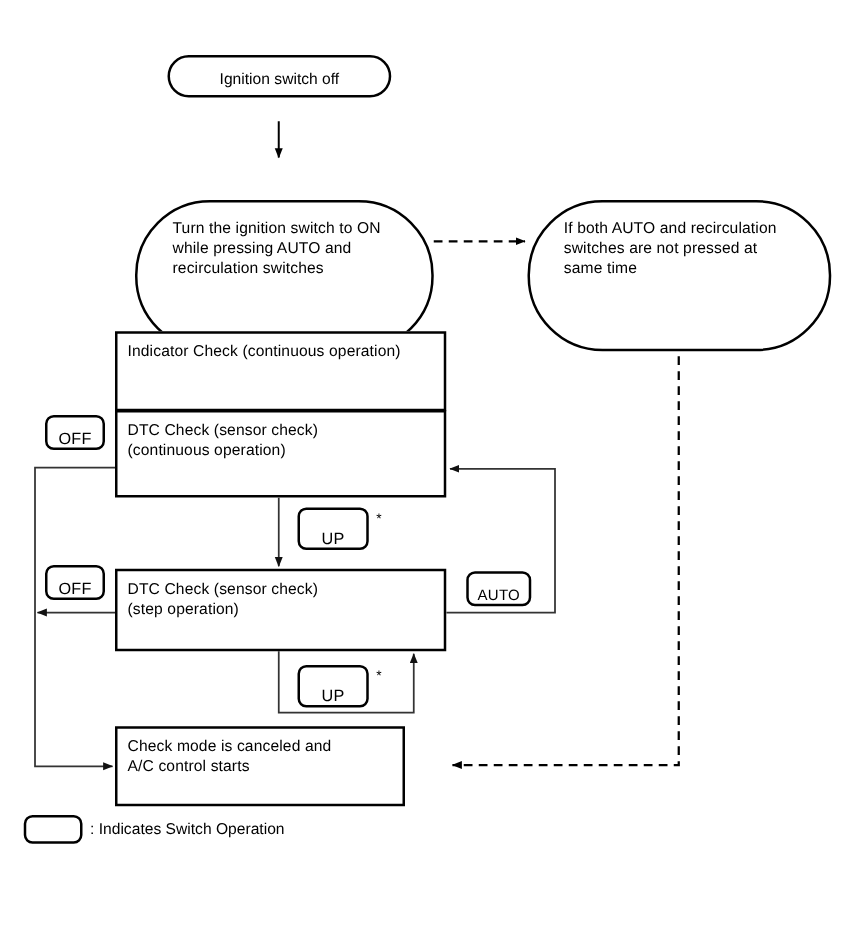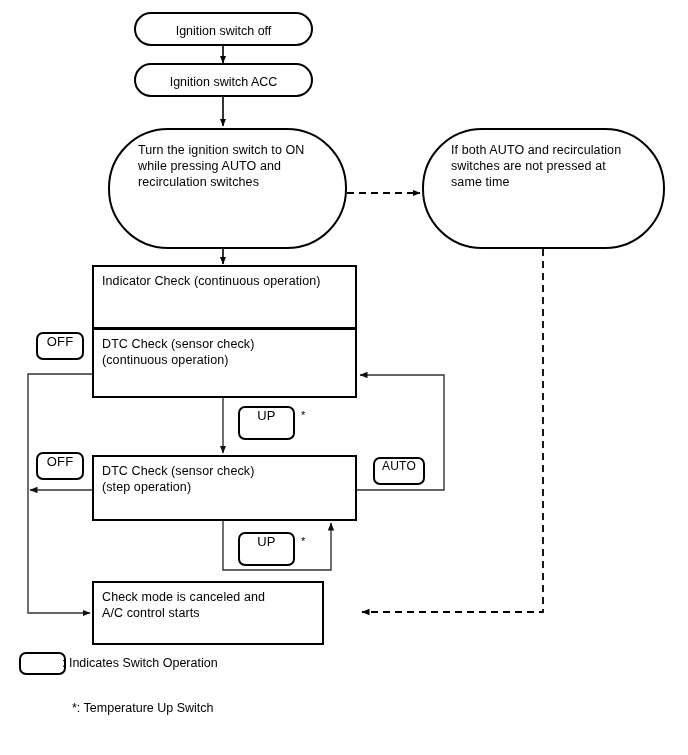--- a/index.html
+++ b/index.html
@@ -35,27 +35,28 @@
     box-sizing: border-box;
     background: #ffffff;
   }
   
   .rect-box {
     border: 2px solid #000000;
   }
   
   .stadium-box {
     border: 2.5px solid #000000;
+    margin-top: 32px;
   }
   
   .switch-box {
     border: 2.5px solid #000000;
     border-radius: 7px;
     display: flex;
-    align-items: flex-start;
+    align-items: flex-end;
     justify-content: center;
   }
   .node-text {
     position: absolute;
     white-space: pre-line;
     line-height: 16px;
     font-size: 12.5px;
     letter-spacing: 0.1px;
   }
   .centered-text {
@@ -120,23 +121,20 @@
 
     <path d="M223,520 L223,570 L331,570 L331,523" fill="none" stroke="#333333" stroke-width="1.4" marker-end="url(#arrow-thin)"></path>
 
     <path d="M543,249 L543,612 L362,612" fill="none" stroke="#000000" stroke-width="1.8" stroke-dasharray="7,5" marker-end="url(#arrow-dash)"></path>
   </svg>
 
   <div class="node stadium-box" style="left:134px; top:12px; width:179px; height:34px; border-radius:17px;">
     <div class="centered-text" style="top:9px;">Ignition switch off</div>
   </div>
 
-  <div class="node stadium-box" style="left:134px; top:63px; width:179px; height:34px; border-radius:17px;">
-    <div class="centered-text" style="top:9px;">Ignition switch ACC</div>
-  </div>
 
   <div class="node stadium-box" style="left:422px; top:128px; width:243px; height:121px; border-radius:60px/60px;">
     <div class="node-text" style="left:27px; top:12px; width:210px;">If both AUTO and recirculation
 switches are not pressed at
 same time</div>
   </div>
 
   <div class="node stadium-box" style="left:108px; top:128px; width:239px; height:121px; border-radius:60px/60px;">
     <div class="node-text" style="left:28px; top:12px; width:200px;">Turn the ignition switch to ON
 while pressing AUTO and
@@ -180,17 +178,16 @@
   </div>
   <span class="asterisk" style="left:301px; top:536px;">*</span>
 
   <div class="node switch-box" style="left:373px; top:457px; width:52px; height:28px;">
     <span class="switch-label" style="font-size:12px;">AUTO</span>
   </div>
 
   <div class="node switch-box" style="left:19px; top:652px; width:47px; height:23px;">
     <span></span>
   </div>
-  <div class="legend-text" style="left:62px; top:655px;">: Indicates Switch Operation</div>
+  <div class="legend-text" style="left:72px; top:655px;">: Indicates Switch Operation</div>
 
-  <div class="legend-text" style="left:72px; top:700px;">*: Temperature Up Switch</div>
 
 </div>
 
 </body></html>

